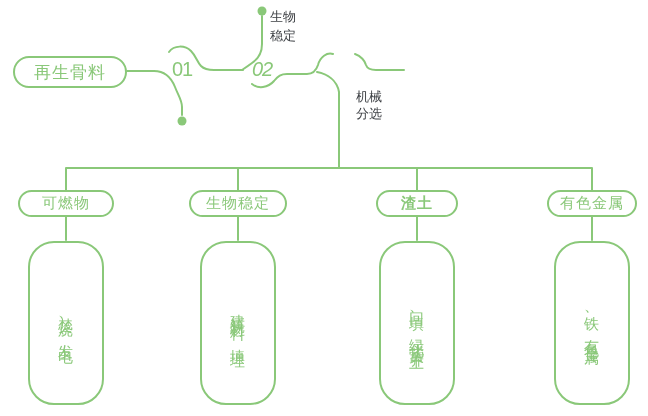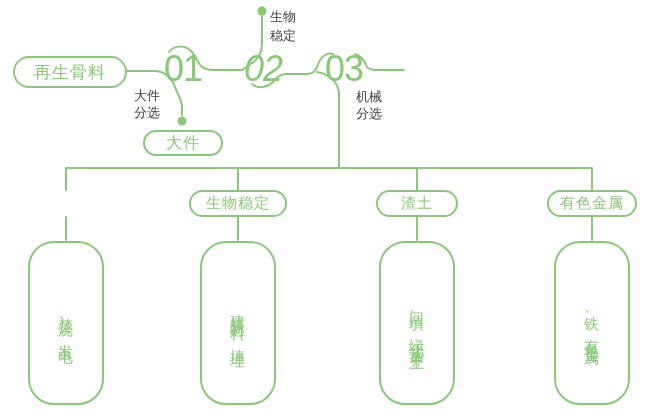--- a/index.html
+++ b/index.html
@@ -18,25 +18,25 @@
   .pill{
     position:absolute;box-sizing:border-box;border:2px solid var(--green);
     display:flex;align-items:center;justify-content:center;
     color:var(--green);white-space:nowrap;background:var(--background);
   }
   .pill.source{left:13px;top:56px;width:114px;height:32px;border-radius:17px;font-size:17px;letter-spacing:1px;}
   .pill.bulky{left:143px;top:130px;width:80px;height:26px;border-radius:14px;font-size:16px;letter-spacing:1px;}
   .pill.cat{top:190px;height:27px;border-radius:14px;font-size:15px;letter-spacing:1px;}
   .pill.cat1{left:18px;width:96px;}
   .pill.cat2{left:189px;width:98px;}
-  .pill.cat3{left:376px;width:82px;}
+  .pill.cat3{left:376px;width:82px;font-weight:bold;}
   .pill.cat4{left:547px;width:90px;}
   .stepnum{
     position:absolute;top:54px;width:36px;text-align:center;
-    color:var(--green);font-size:36px;line-height:30px;letter-spacing:-1px;
+    color:var(--green);font-size:20px;line-height:30px;letter-spacing:-1px;
   }
   .n01{left:164px;} .n02{left:244px;font-style:italic;} .n03{left:325px;}
   .plabel{
     position:absolute;width:34px;color:var(--label-text);
     font-size:13px;line-height:17px;word-break:break-all;line-break:anywhere;
   }
   .lbl-bulky{left:134px;top:87px;}
   .lbl-bio{left:270px;top:7px;line-height:19px;}
   .lbl-mech{left:348px;top:88px;text-align:right;}
   .rbox{
@@ -78,28 +78,26 @@
     <path class="ln" d="M66,217 V240"></path>
     <path class="ln" d="M238,217 V240"></path>
     <path class="ln" d="M417,217 V240"></path>
     <path class="ln" d="M592,217 V240"></path>
   </svg>
 
   <div class="pill source">再生骨料</div>
 
   <div class="stepnum n01">01</div>
   <div class="stepnum n02">02</div>
-  <div class="stepnum n03">03</div>
 
-  <div class="plabel lbl-bulky">大件分选</div>
   <div class="plabel lbl-bio">生物稳定</div>
   <div class="plabel lbl-mech">机械分选</div>
 
-  <div class="pill bulky">大件</div>
 
+  <div class="pill cat cat1">可燃物</div>
   <div class="pill cat cat2">生物稳定</div>
   <div class="pill cat cat3">渣土</div>
   <div class="pill cat cat4">有色金属</div>
 
   <div class="rbox b1">
     <span class="vtext">焚烧、发电</span>
   </div>
   <div class="rbox b2">
     <span class="vtext">建筑材料、填埋</span>
   </div>

